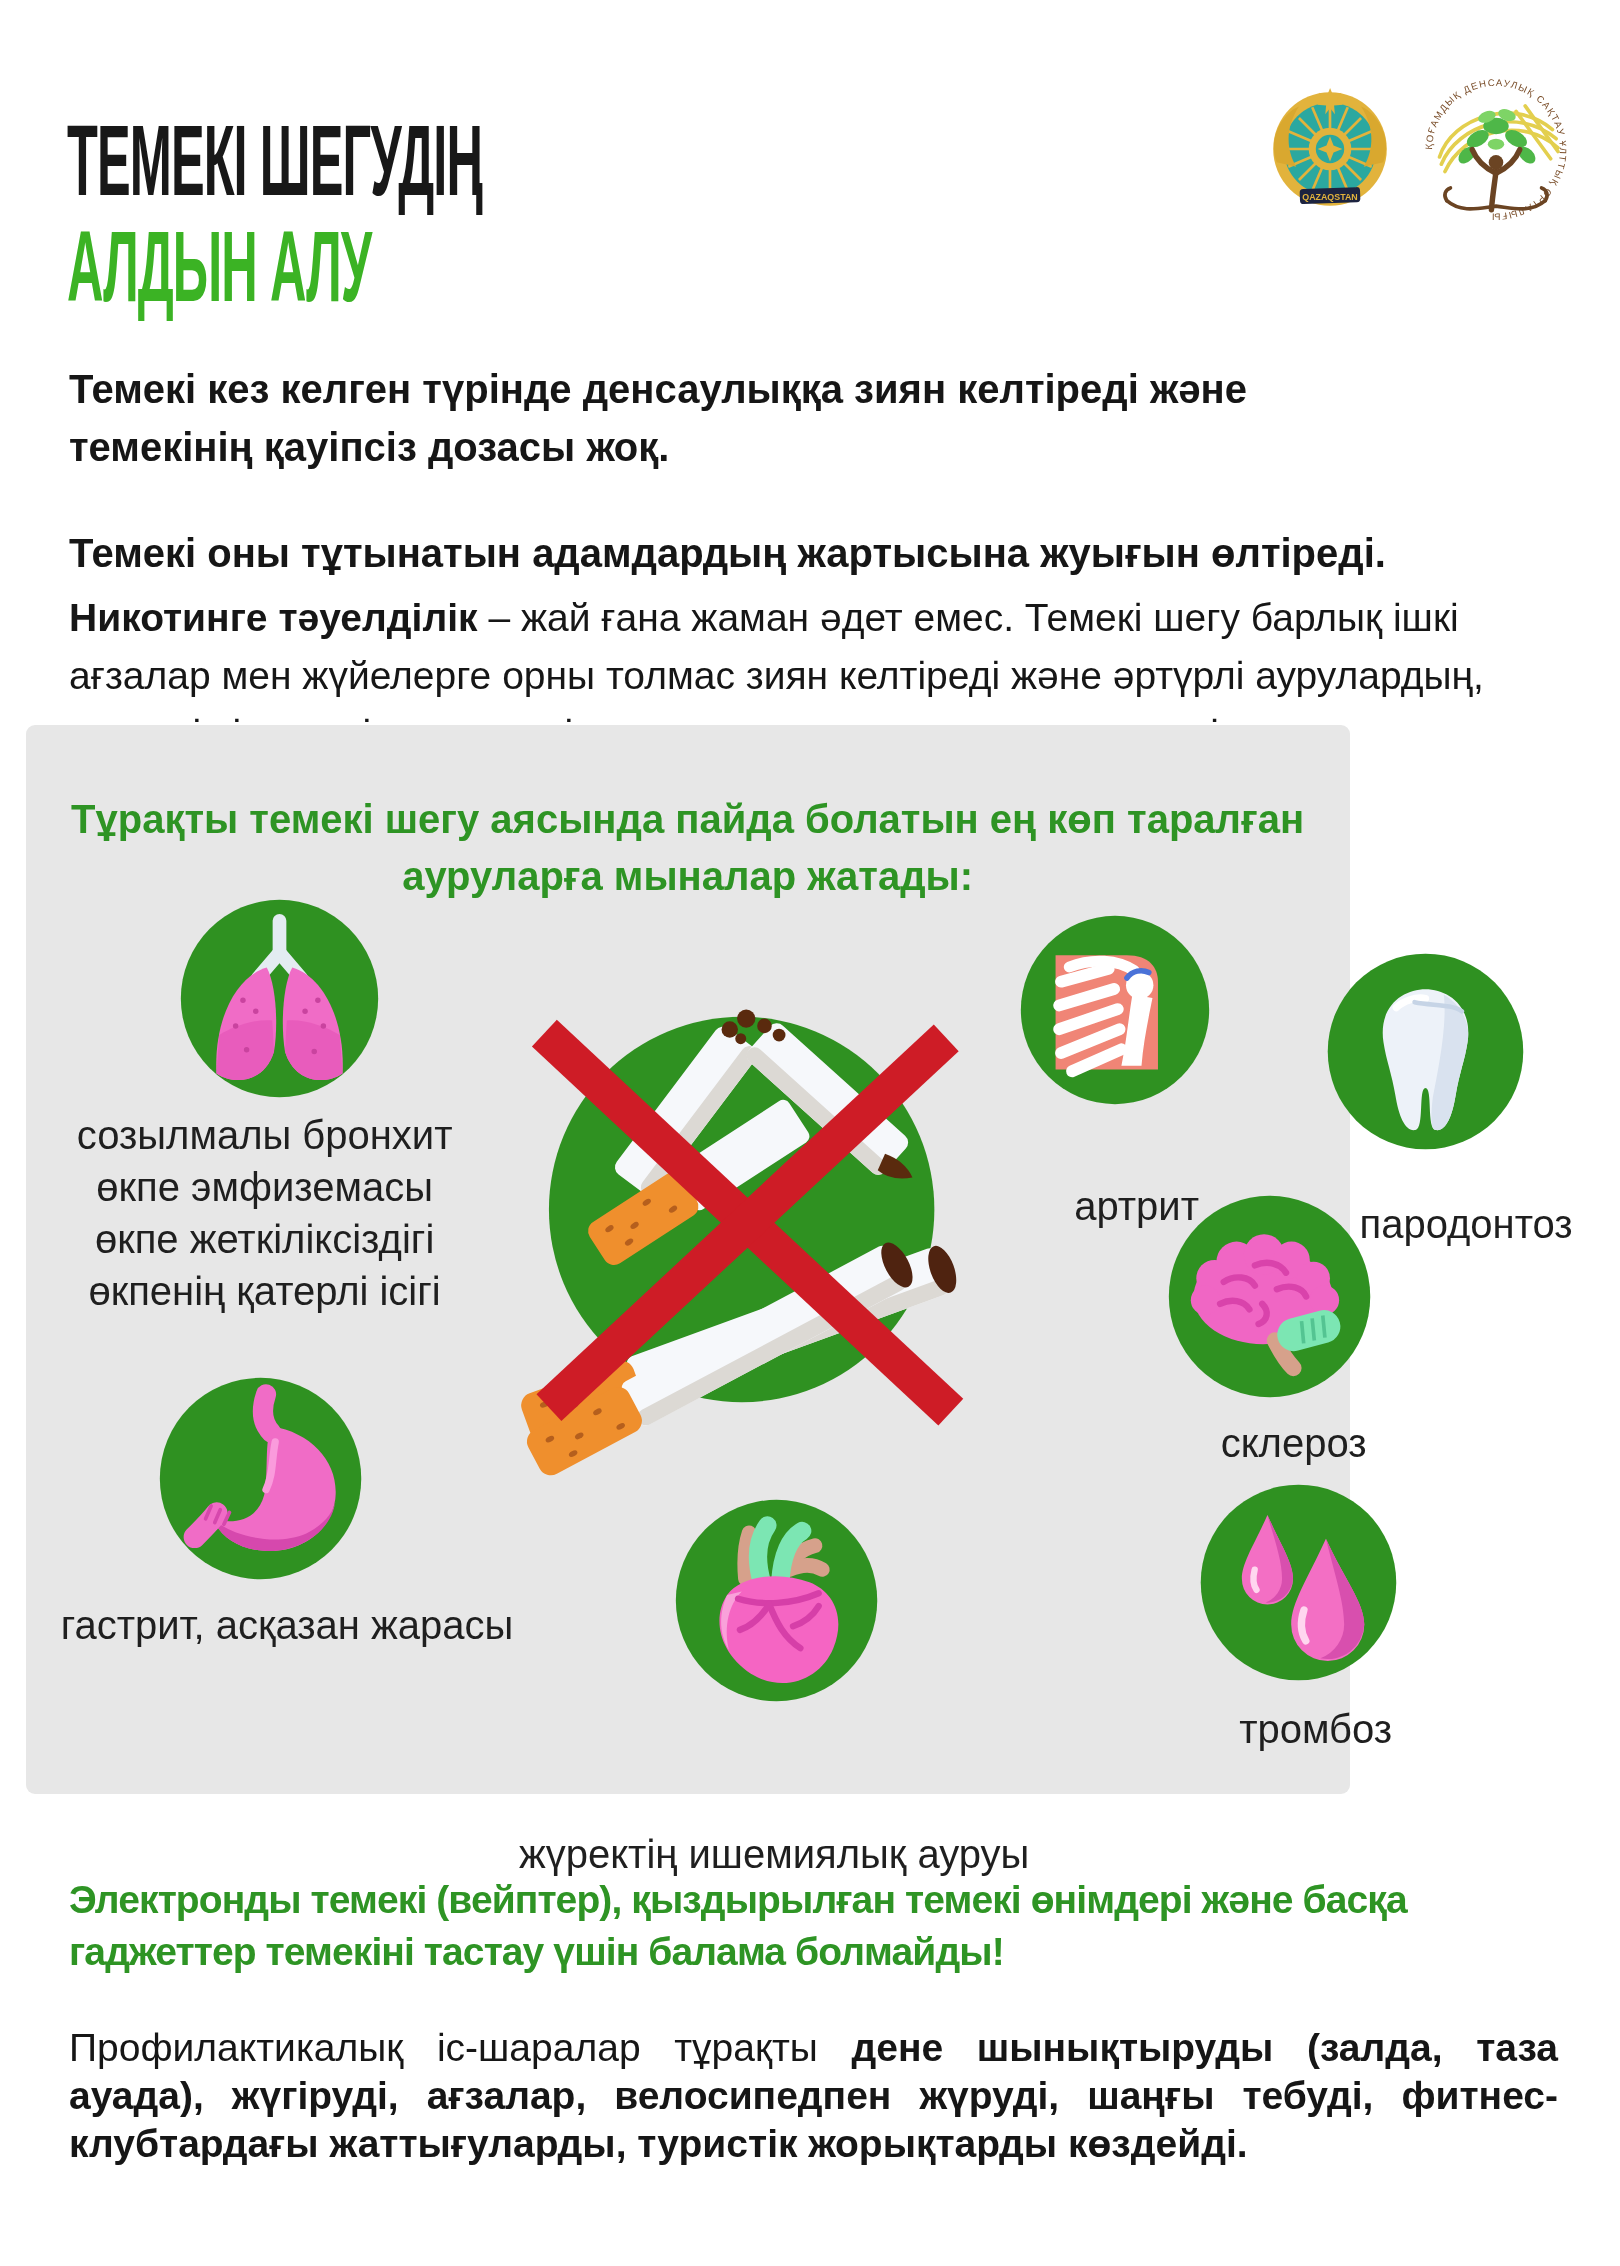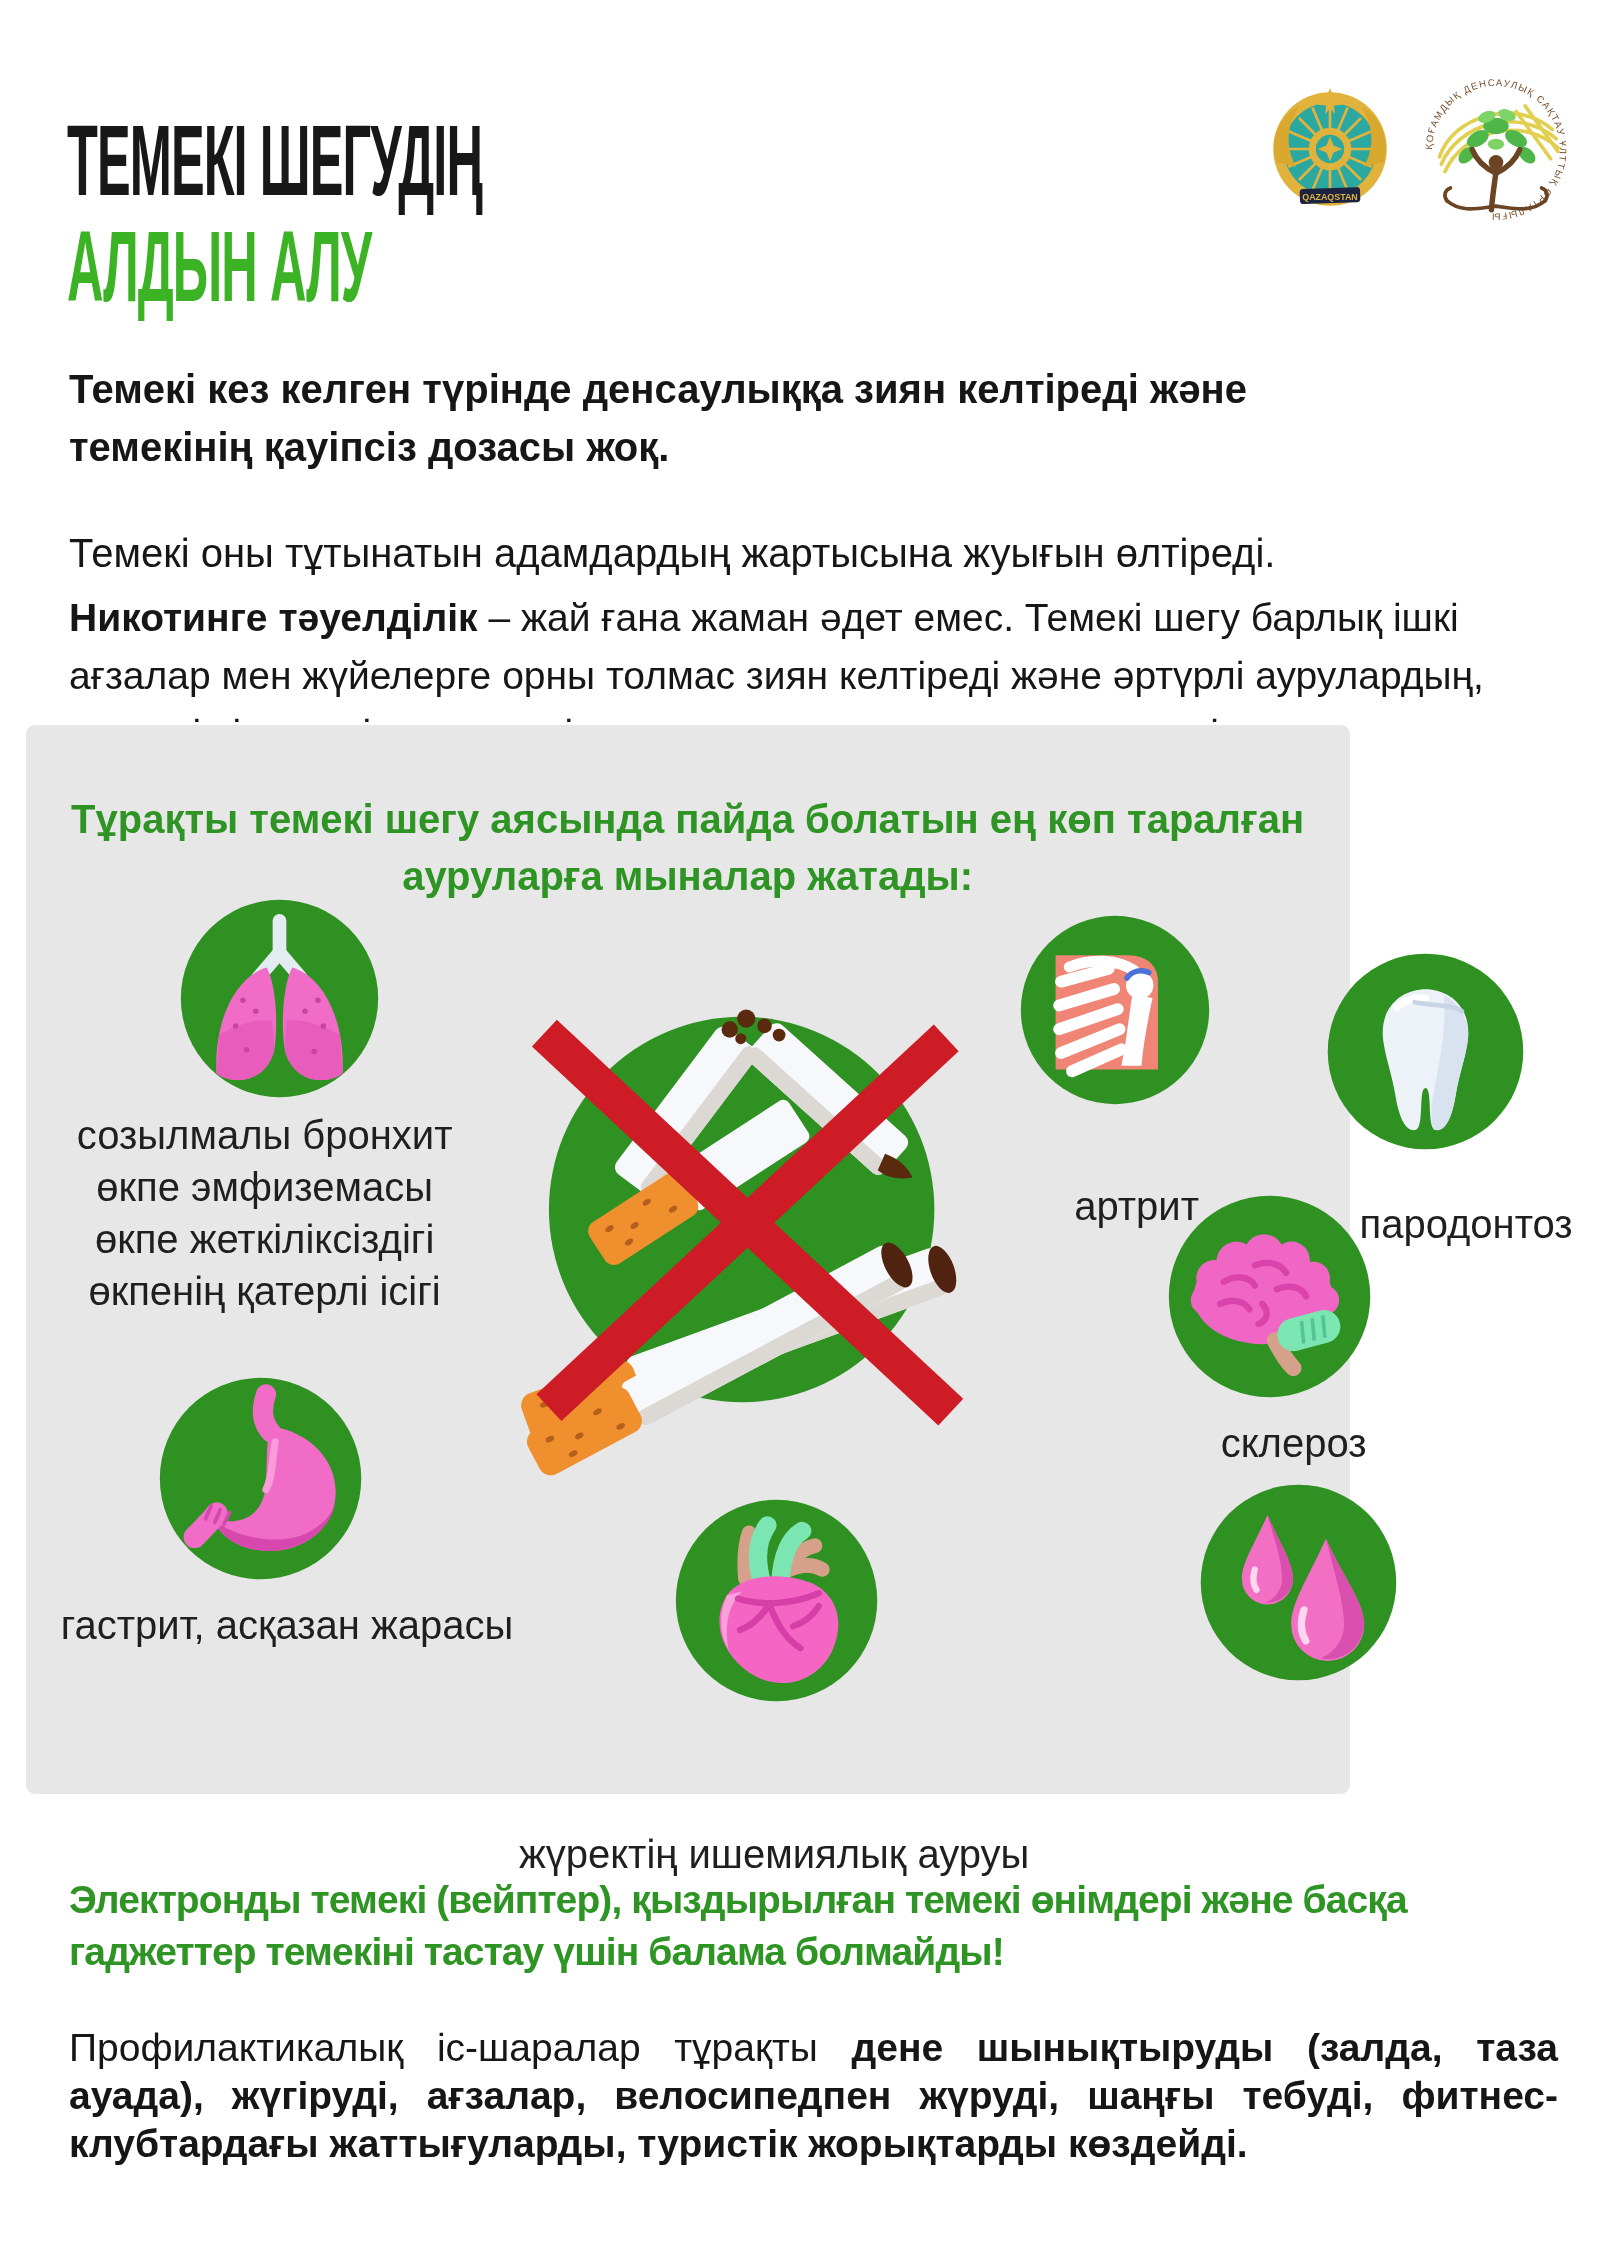--- a/index.html
+++ b/index.html
@@ -25,21 +25,21 @@
   .logo{position:absolute;}
   .logo-emblem{left:1259px;top:78px;width:142px;height:142px;}
   .logo-ncph{left:1414px;top:64px;width:164px;height:164px;}
   
   .para{
     position:absolute;left:69px;
     color:#161616;
     font-size:40px;line-height:58px;
   }
   .p1{top:336px;width:1371px;font-weight:bold;margin-top:24px;}
-  .p2{top:484px;width:1508px;font-weight:normal;}
+  .p2{top:484px;width:1508px;font-weight:bold;}
   .p3{top:550px;width:1462px;font-size:39px;}
   .p3 b{font-weight:bold;}
   
   .gray-box{
     position:absolute;left:25.6px;top:725px;
     width:1324px;height:1069px;
     background:#e7e7e7;border-radius:9px;
   }
   .box-heading{
     position:absolute;left:50%;top:33px;
@@ -356,19 +356,20 @@
       <div>созылмалы бронхит</div>
       <div>өкпе эмфиземасы</div>
       <div>өкпе жеткіліксіздігі</div>
       <div>өкпенің қатерлі ісігі</div>
     </div>
     <div class="disease-label lbl-arthritis">артрит</div>
     <div class="disease-label lbl-periodontosis">пародонтоз</div>
     <div class="disease-label lbl-sclerosis">склероз</div>
     <div class="disease-label lbl-gastritis">гастрит, асқазан жарасы</div>
     <div class="disease-label lbl-heart">жүректің ишемиялық ауруы</div>
+    <div class="disease-label lbl-thrombosis">тромбоз</div>
   </section>
 
   <p class="warning">Электронды темекі (вейптер), қыздырылған темекі өнімдері және басқа гаджеттер темекіні тастау үшін балама болмайды!</p>
   <p class="prevention"><span>Профилактикалық іс-шаралар тұрақты </span><b>дене шынықтыруды (залда, таза ауада), жүгіруді, ағзалар, велосипедпен жүруді, шаңғы тебуді, фитнес-клубтардағы жаттығуларды, туристік жорықтарды көздейді.</b></p>
 
 </div>
 
 
 </body></html>

